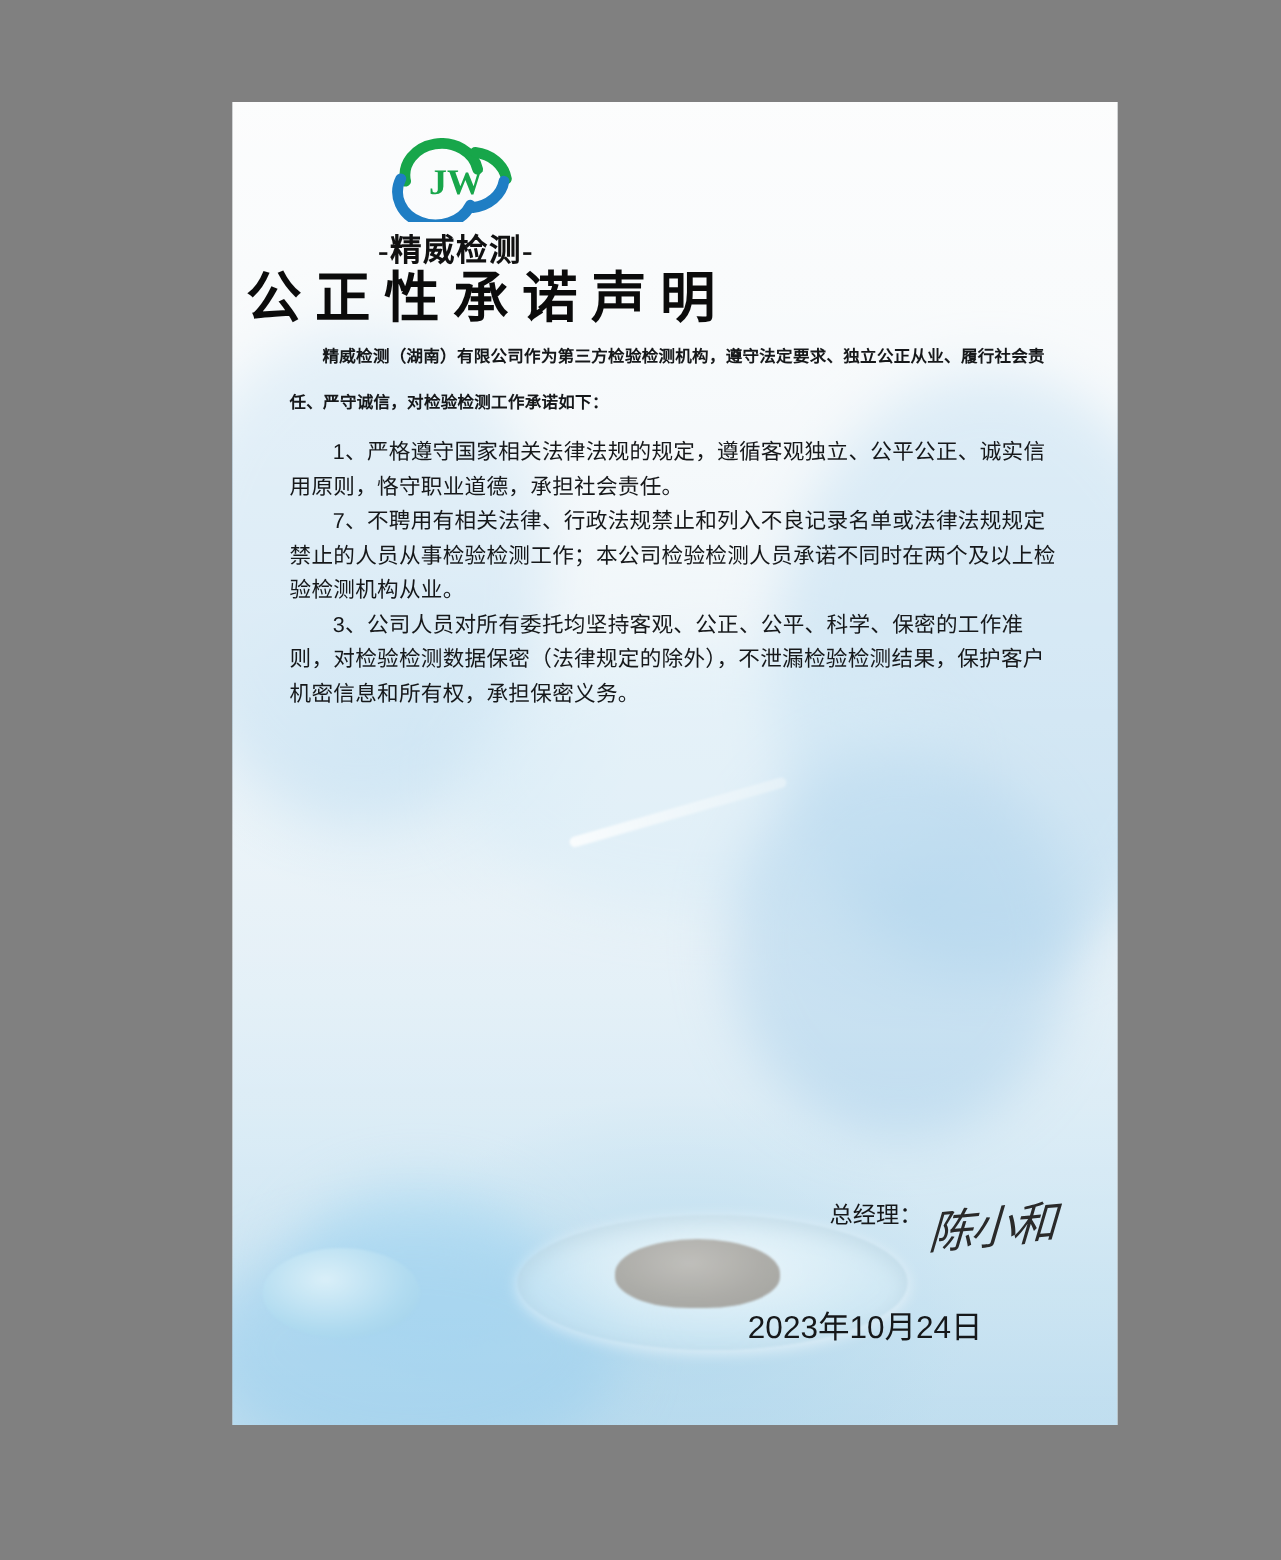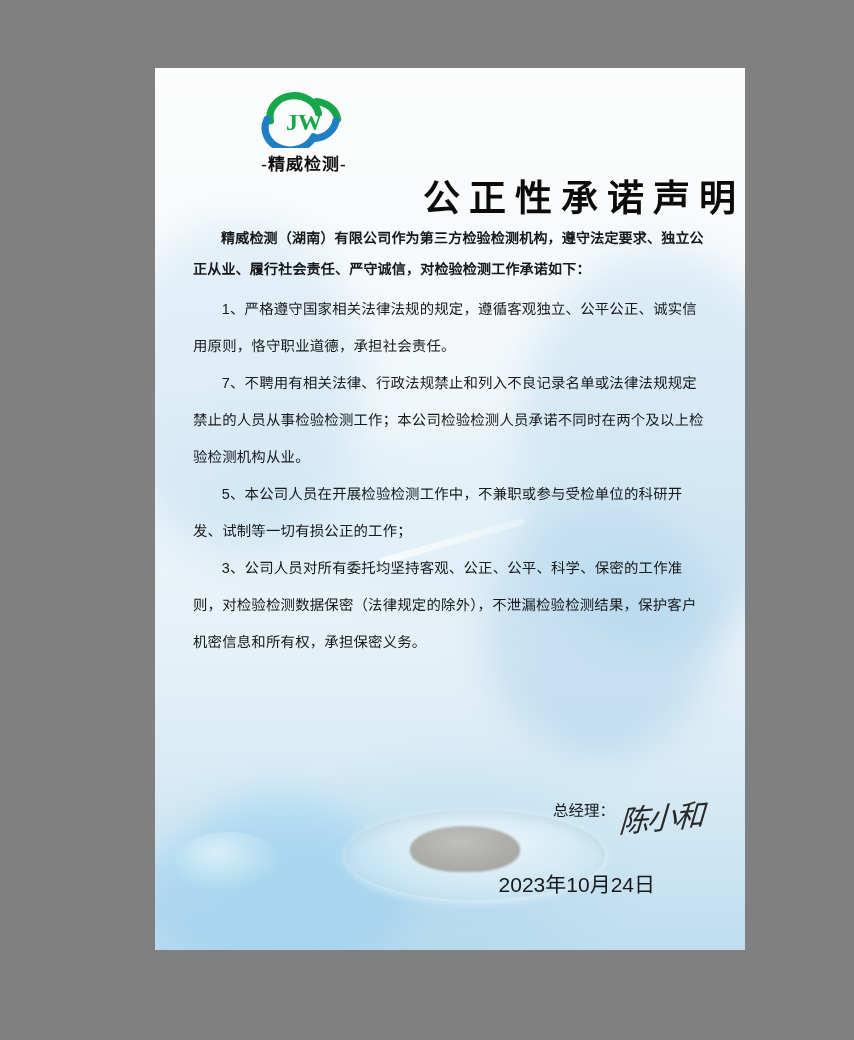--- a/index.html
+++ b/index.html
@@ -115,61 +115,61 @@
   }
   .logo-mark {
     width: 96px;
     height: 56px;
     margin: 0 auto;
     position: relative;
   }
   .brand-name {
     margin-top: 2px;
     font-family: "Liberation Serif", "DejaVu Serif", serif;
-    font-size: 17px;
+    font-size: 21px;
     font-weight: bold;
     letter-spacing: 1px;
     color: #111;
     white-space: nowrap;
   }
 
   .doc-title {
     position: absolute;
     left: 0;
     right: 0;
     top: 100px;
-    text-align: right;
+    text-align: left;
     font-family: "Liberation Serif", "DejaVu Serif", serif;
     font-size: 37px;
     font-weight: bold;
     letter-spacing: 9px;
     color: #0b0b0b;
     text-indent: 9px;
   }
 
   .body-text {
     position: absolute;
     left: 38px;
     right: 36px;
     top: 155px;
     color: #16181a;
   }
 
   .lead {
-    font-size: 14px;
+    font-size: 11px;
     font-weight: bold;
     line-height: 31px;
     text-indent: 2em;
     margin: 0 0 6px 0;
     letter-spacing: 0.2px;
   }
 
   .clause {
     font-size: 14.4px;
-    line-height: 37px;
+    line-height: 23px;
     text-indent: 2em;
     margin: 0;
     letter-spacing: 0.2px;
   }
 
   .sign-row {
     position: absolute;
     left: 38px;
     right: 42px;
     bottom: 112px;
@@ -236,21 +236,20 @@
       </div>
       <div class="brand-name">-精威检测-</div>
     </div>
 
     <div class="doc-title">公正性承诺声明</div>
 
     <div class="body-text">
       <p class="lead">精威检测（湖南）有限公司作为第三方检验检测机构，遵守法定要求、独立公正从业、履行社会责任、严守诚信，对检验检测工作承诺如下：</p>
       <p class="clause">1、严格遵守国家相关法律法规的规定，遵循客观独立、公平公正、诚实信用原则，恪守职业道德，承担社会责任。</p>
       <p class="clause">7、不聘用有相关法律、行政法规禁止和列入不良记录名单或法律法规规定禁止的人员从事检验检测工作；本公司检验检测人员承诺不同时在两个及以上检验检测机构从业。</p>
-      <p class="clause">5、本公司人员在开展检验检测工作中，不兼职或参与受检单位的科研开发、试制等一切有损公正的工作；</p>
       <p class="clause">3、公司人员对所有委托均坚持客观、公正、公平、科学、保密的工作准则，对检验检测数据保密（法律规定的除外），不泄漏检验检测结果，保护客户机密信息和所有权，承担保密义务。</p>
     </div>
 
     <div class="sign-row">
       <span class="sign-label">总经理：</span>
       <span class="signature">陈小和</span>
     </div>
 
     <div class="date-row">2023年10月24日</div>
 

